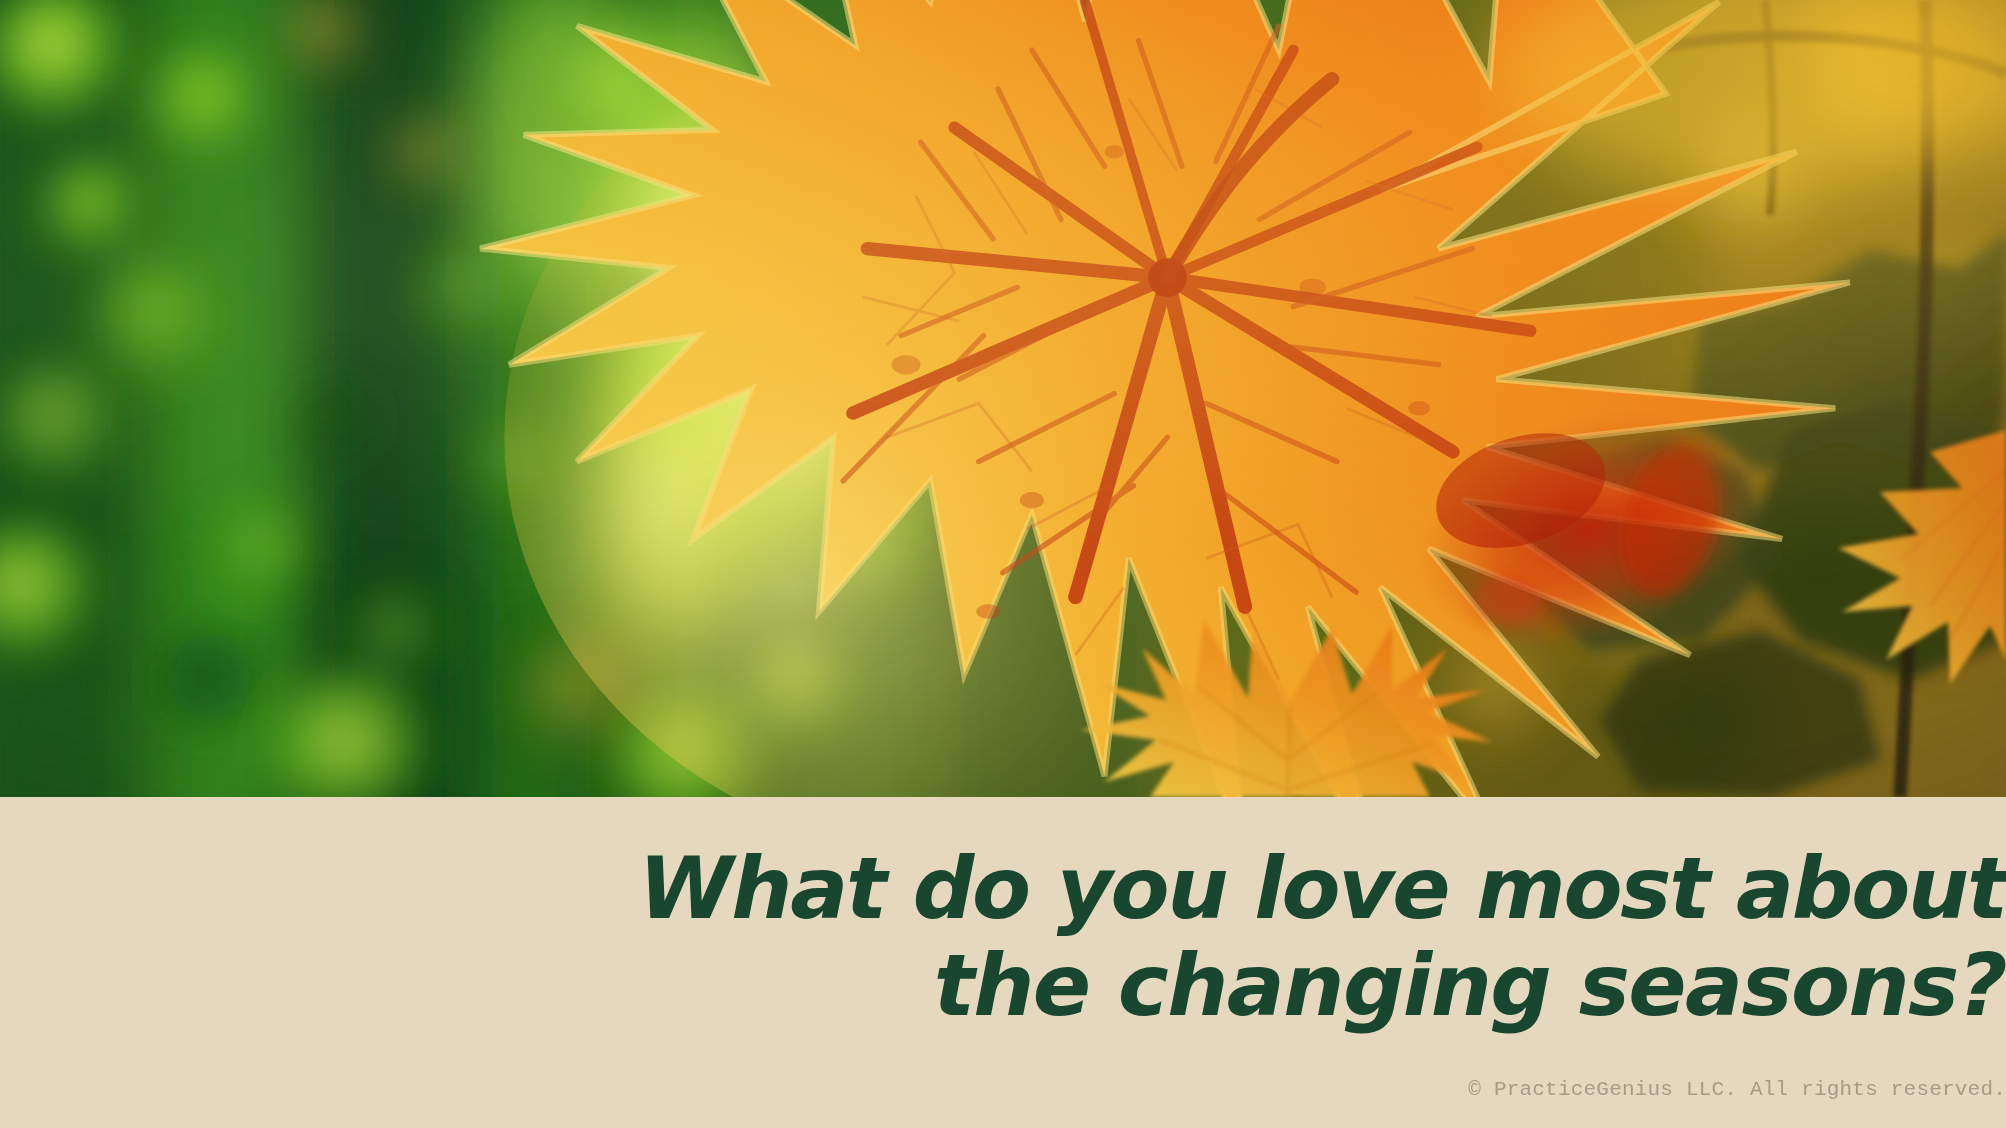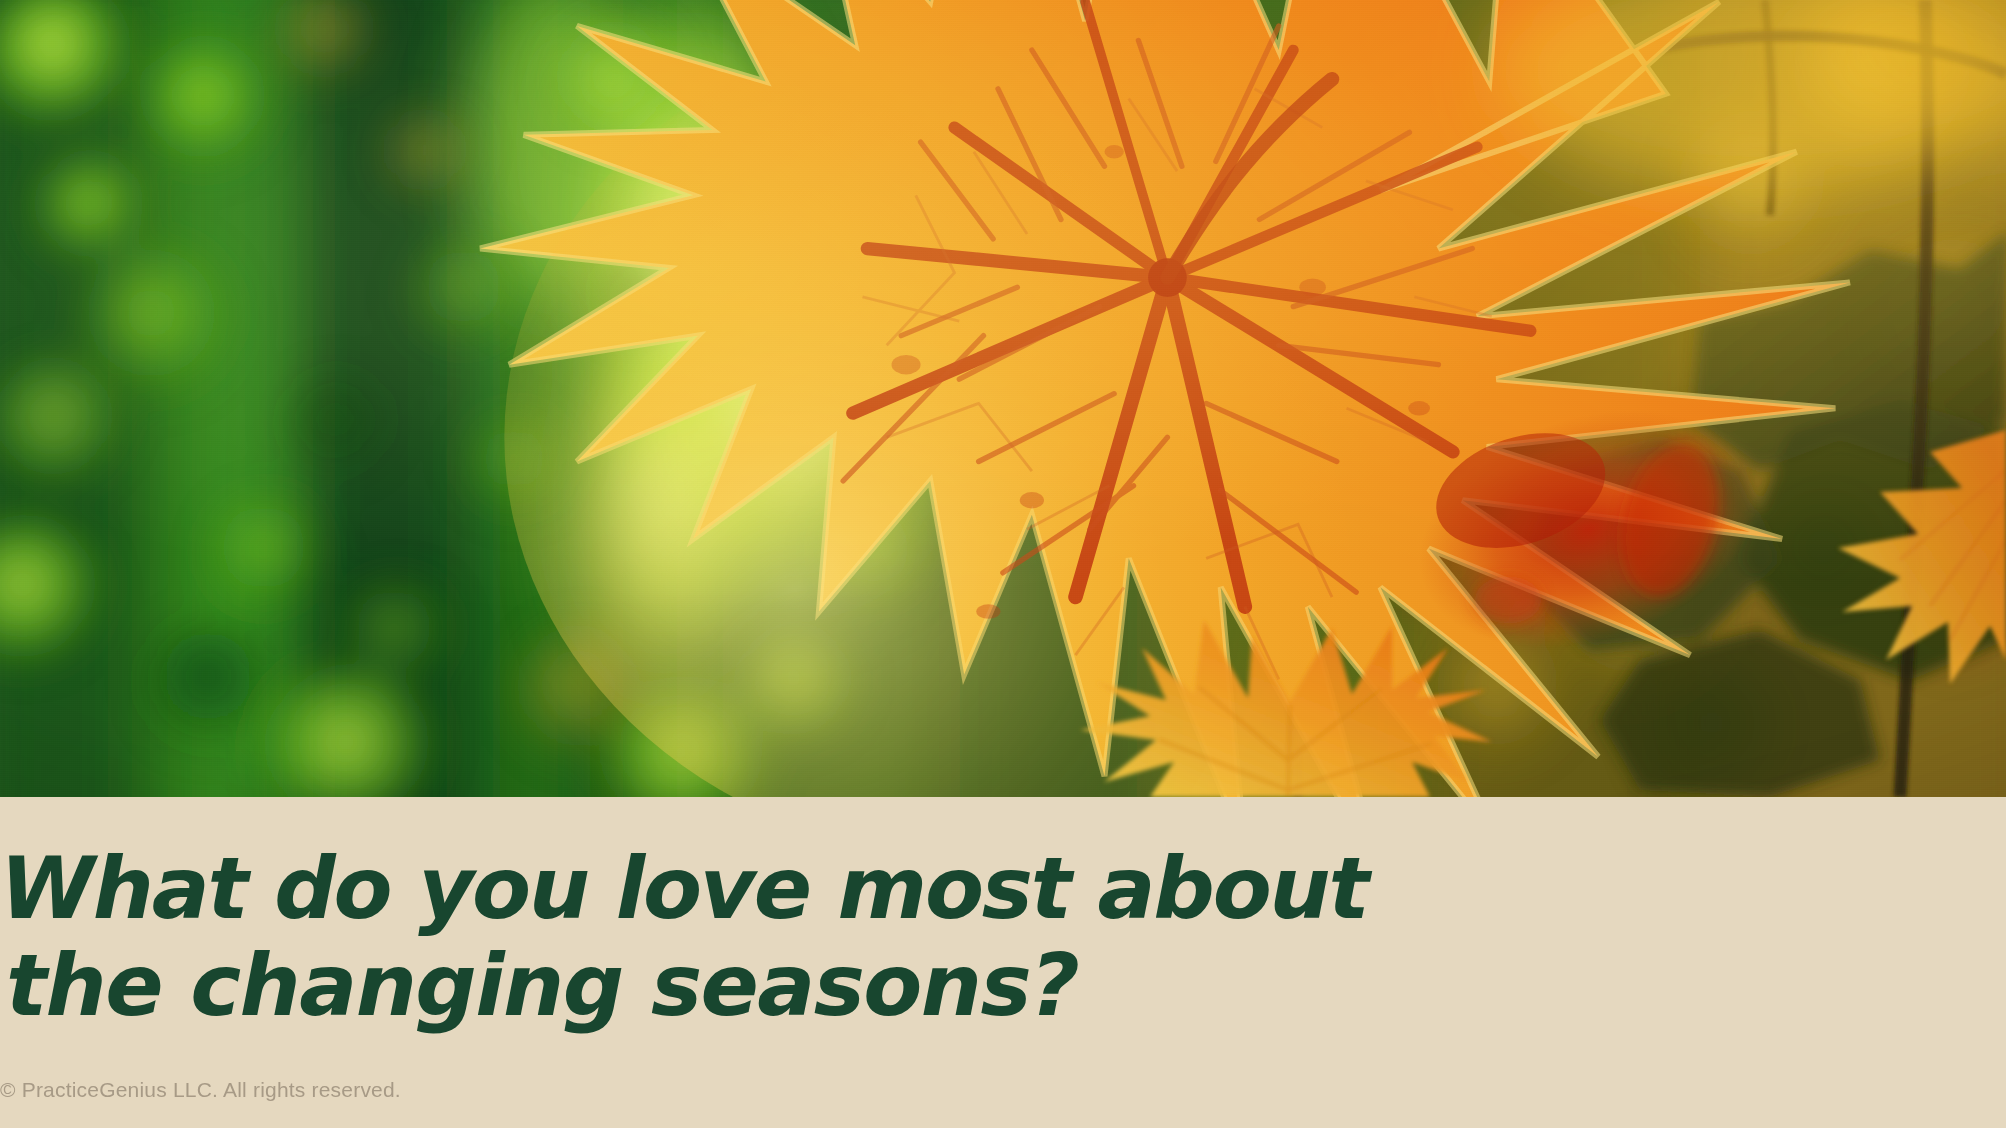--- a/index.html
+++ b/index.html
@@ -53,40 +53,40 @@
     left:0; top:797px;
     width:2006px;
     height:331px;
     background:#E5D8BF;
   }
 
   #headline{
     position:absolute;
     left:0; top:43px;
     width:2006px;
-    text-align:left;
+    text-align:right;
     color:#18462F;
     font-family:"DejaVu Sans",sans-serif;
     font-weight:700;
     font-style:italic;
     font-size:86px;
     line-height:1.13;
     letter-spacing:-2.2px;
     white-space:nowrap;
   }
   #headline .ln{display:block;}
   #headline .ln2{letter-spacing:-1.6px;padding-left:6px;}
 
   #copyright{
     position:absolute;
     left:0; top:1078px;
     width:2006px;
-    text-align:left;
+    text-align:right;
     color:#A79A86;
-    font-family:Liberation Sans, sans-serif;
+    font-family:Liberation Mono, monospace;
     font-size:21px;
     font-weight:400;
     letter-spacing:.2px;
   }
 </style>
 </head>
 <body>
 
 <div id="card">
 

